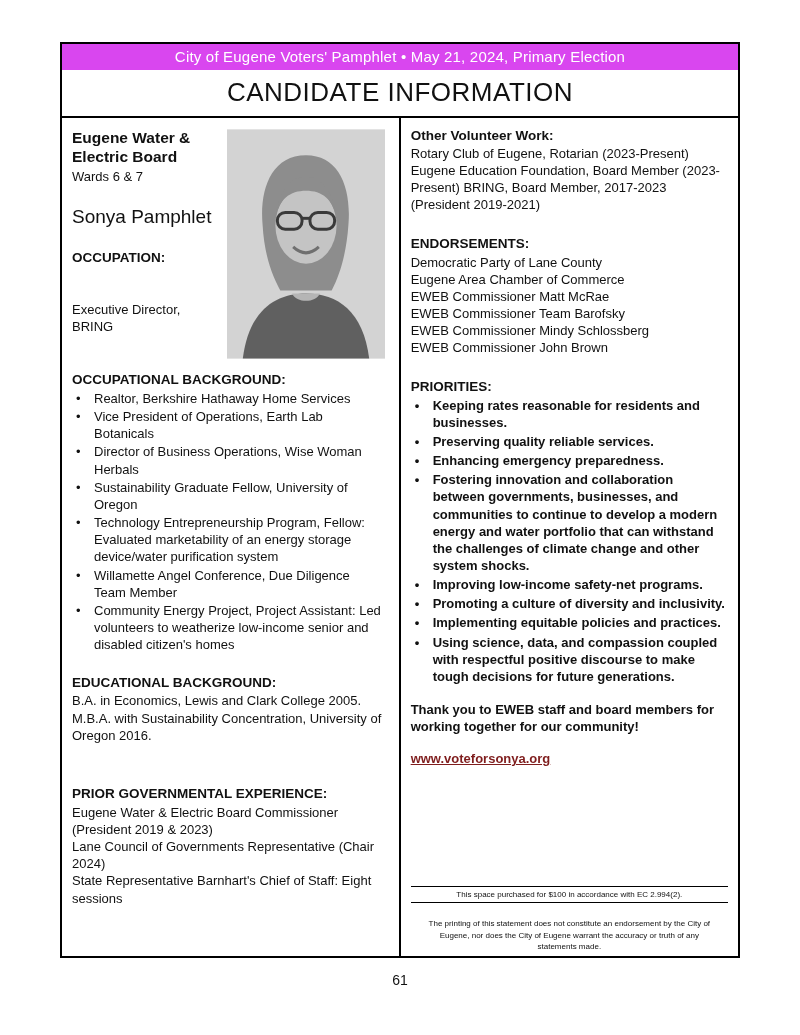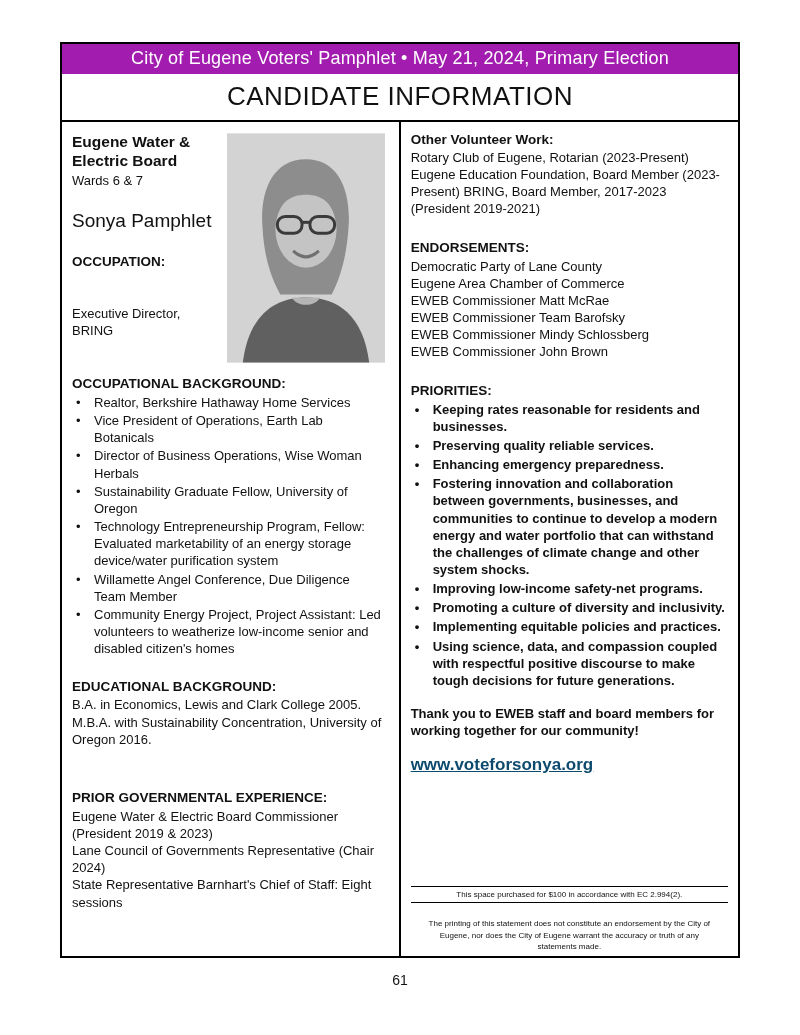--- a/index.html
+++ b/index.html
@@ -6,22 +6,22 @@
   body{
     width:800px;height:1035px;background:#ffffff;color:#111;
     font-family:"Liberation Sans","DejaVu Sans",sans-serif;
     -webkit-font-smoothing:antialiased;
   }
   .sheet{
     margin:42px 60px 0;height:916px;border:2px solid #000;
     box-sizing:border-box;display:flex;flex-direction:column;background:#fff;
   }
   .header-bar{
-    background:#a21caf;color:#fff;text-align:center;
-    font-size:18px;padding:4px 0 5px;letter-spacing:.2px;
+    background:#d946ef;color:#fff;text-align:center;
+    font-size:15px;padding:4px 0 5px;letter-spacing:.2px;
   }
   .title-row{
     text-align:center;font-size:26px;letter-spacing:.5px;
     padding:7px 0 8px;border-bottom:2px solid #000;
   }
   .content{flex:1;display:flex;min-height:0;}
   .col{box-sizing:border-box;}
   .col.left{width:49.8%;padding:10px 14px 10px 10px;}
   .col.right{flex:1;border-left:2px solid #000;padding:10px 10px 0 10px;display:flex;flex-direction:column;}
 
@@ -44,21 +44,21 @@
 
   ul.bullets,ul.plain{list-style:none;margin:3px 0 0;padding:0;font-size:13px;line-height:1.32;}
   ul.bullets li{padding-left:22px;position:relative;margin-top:1px;}
   ul.bullets li::before{content:"\2022";position:absolute;left:4px;}
   ul.plain li{margin-top:0;}
 
   .col.right .section.first{margin-top:0;}
   .col.right .section{}
   ul.bullets.bold li{font-weight:bold;margin-top:2px;}
   .thanks{font-weight:bold;font-size:13px;line-height:1.32;margin-top:16px;}
-  .website{font-weight:bold;font-size:17px;margin-top:16px;text-decoration:underline;color:#0c4a6e;display:inline-block;cursor:pointer;}
+  .website{font-weight:bold;font-size:13px;margin-top:16px;text-decoration:underline;color:#7f1d1d;display:inline-block;cursor:pointer;}
 
   .footer-notes{margin-top:auto;}
   .purchase{border-top:1px solid #000;font-size:8px;text-align:center;padding:3px 4px;}
   .disclaimer{border-top:1px solid #000;font-size:8px;text-align:center;padding:15px 10px 4px;line-height:1.4;}
   .page-number{text-align:center;font-size:14px;margin-top:14px;}
 </style>
 </head>
 <body>
 
 <div class="sheet">

